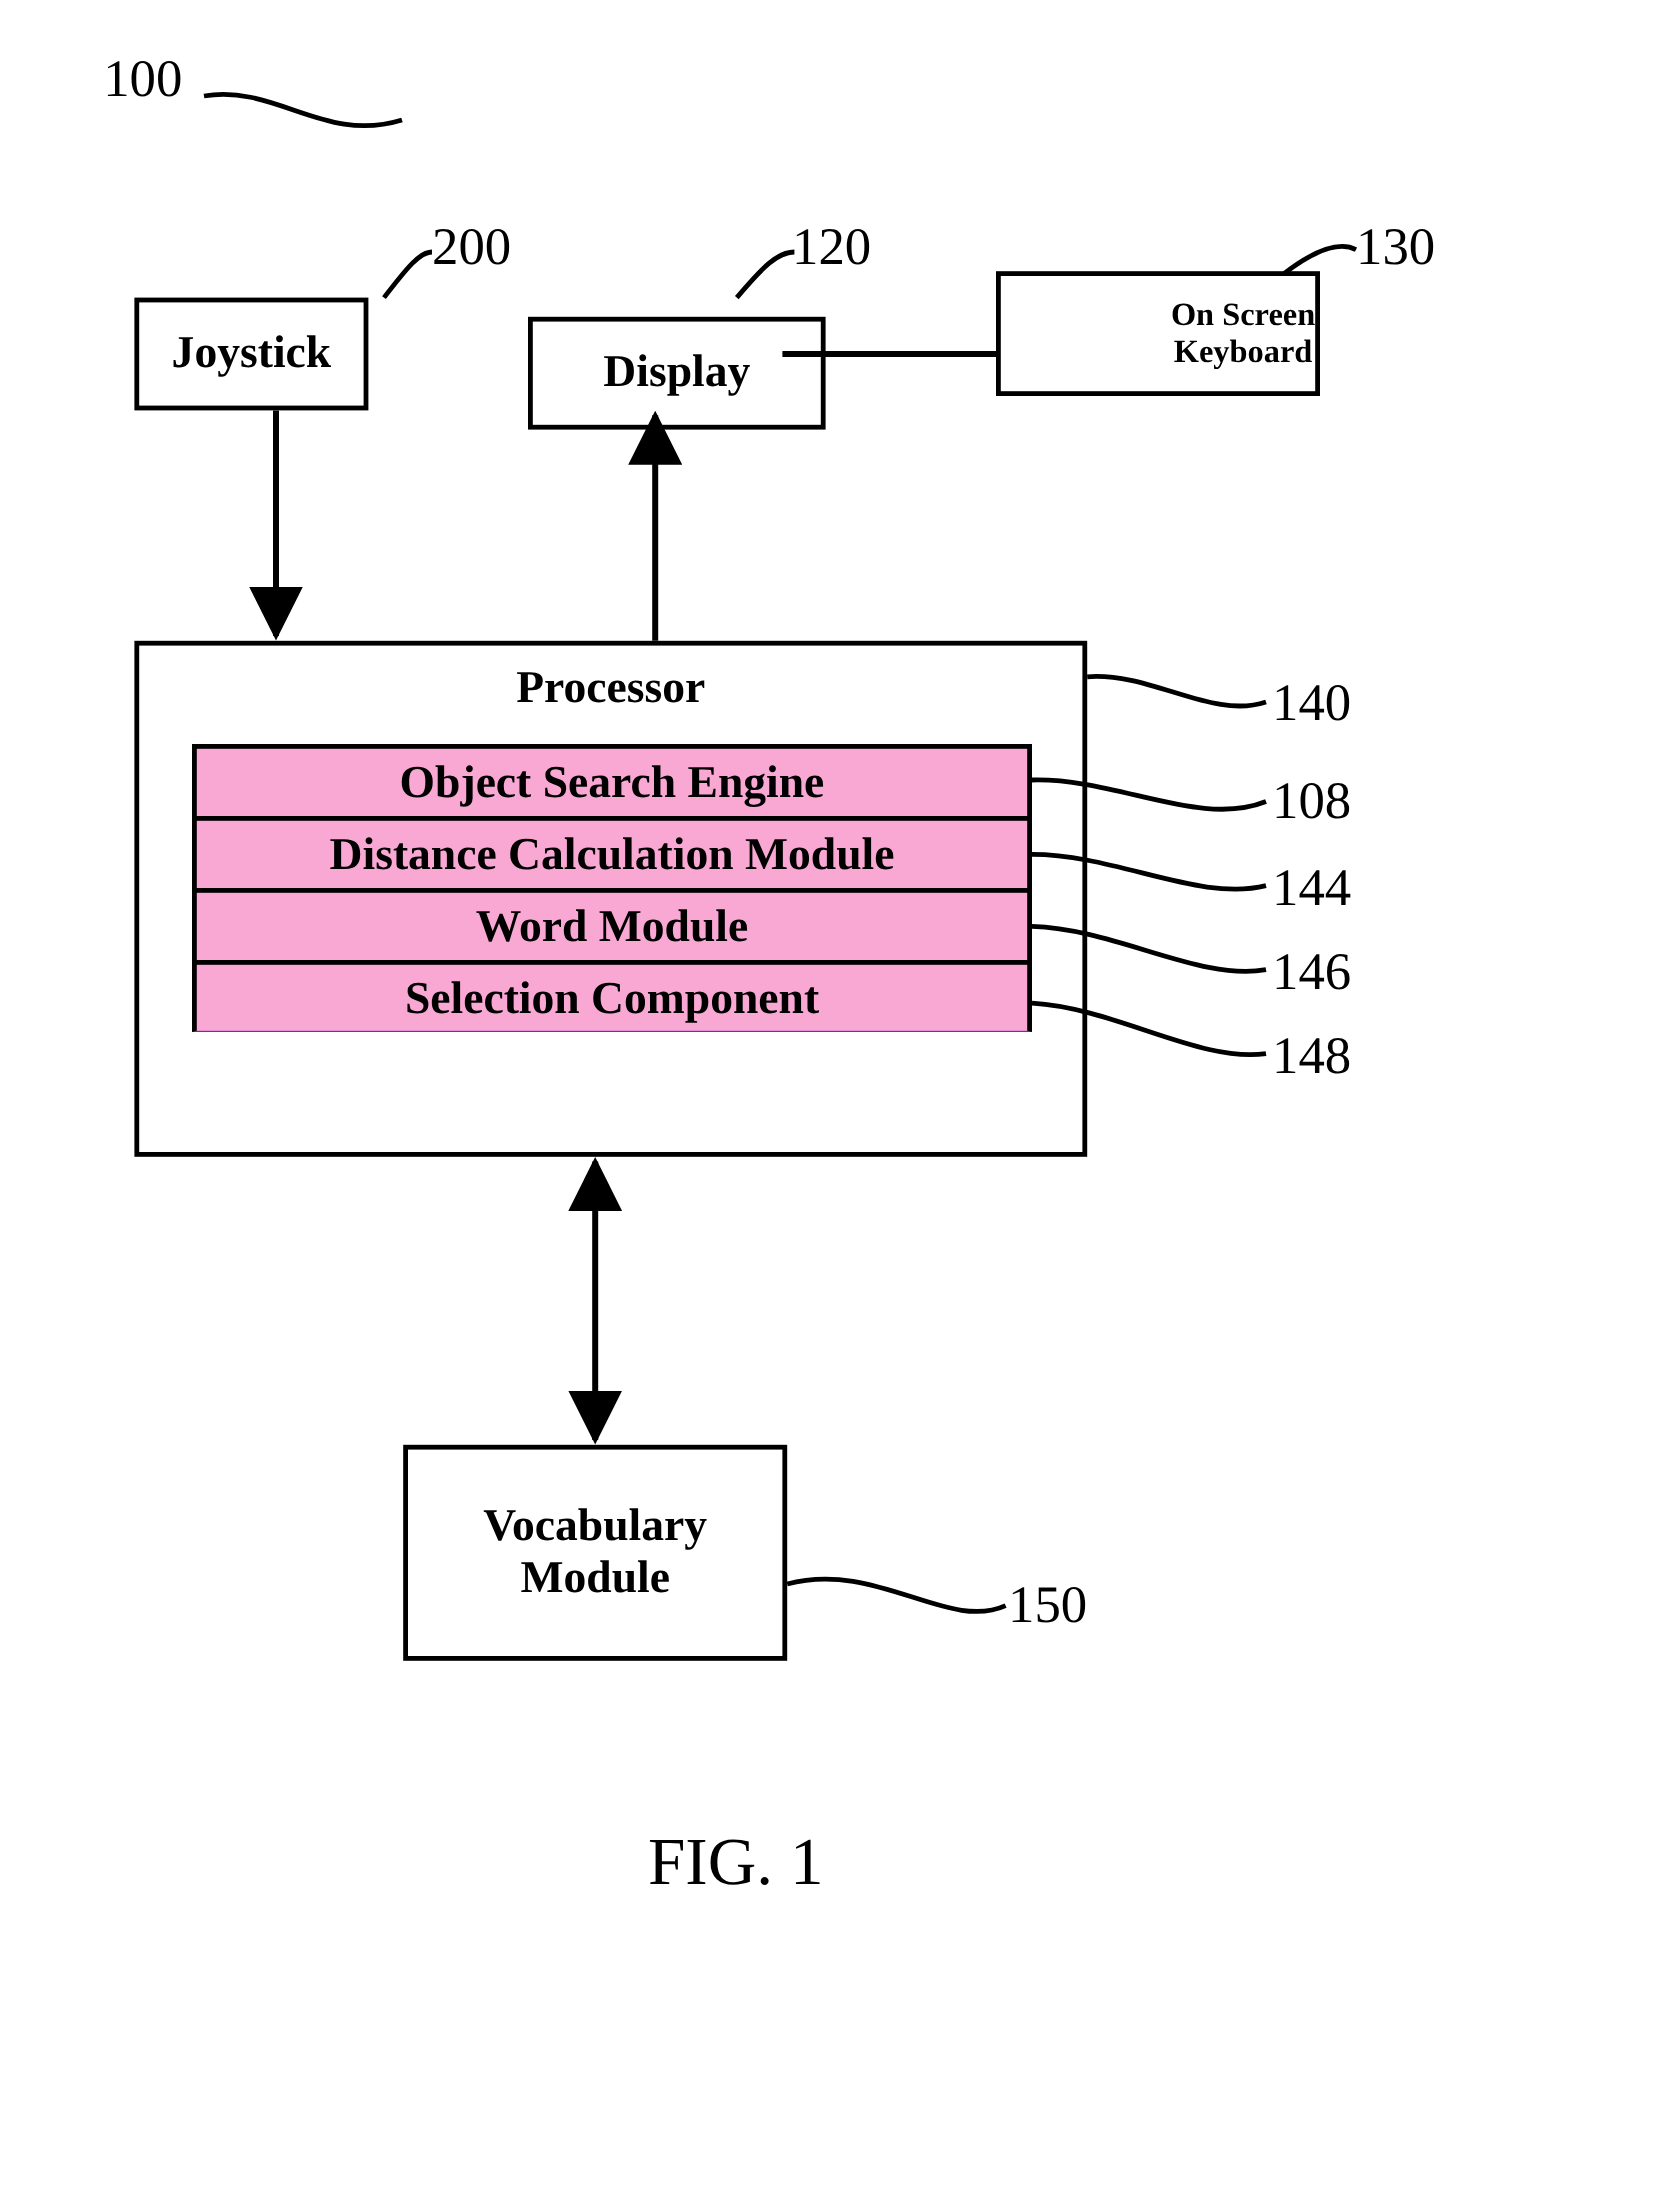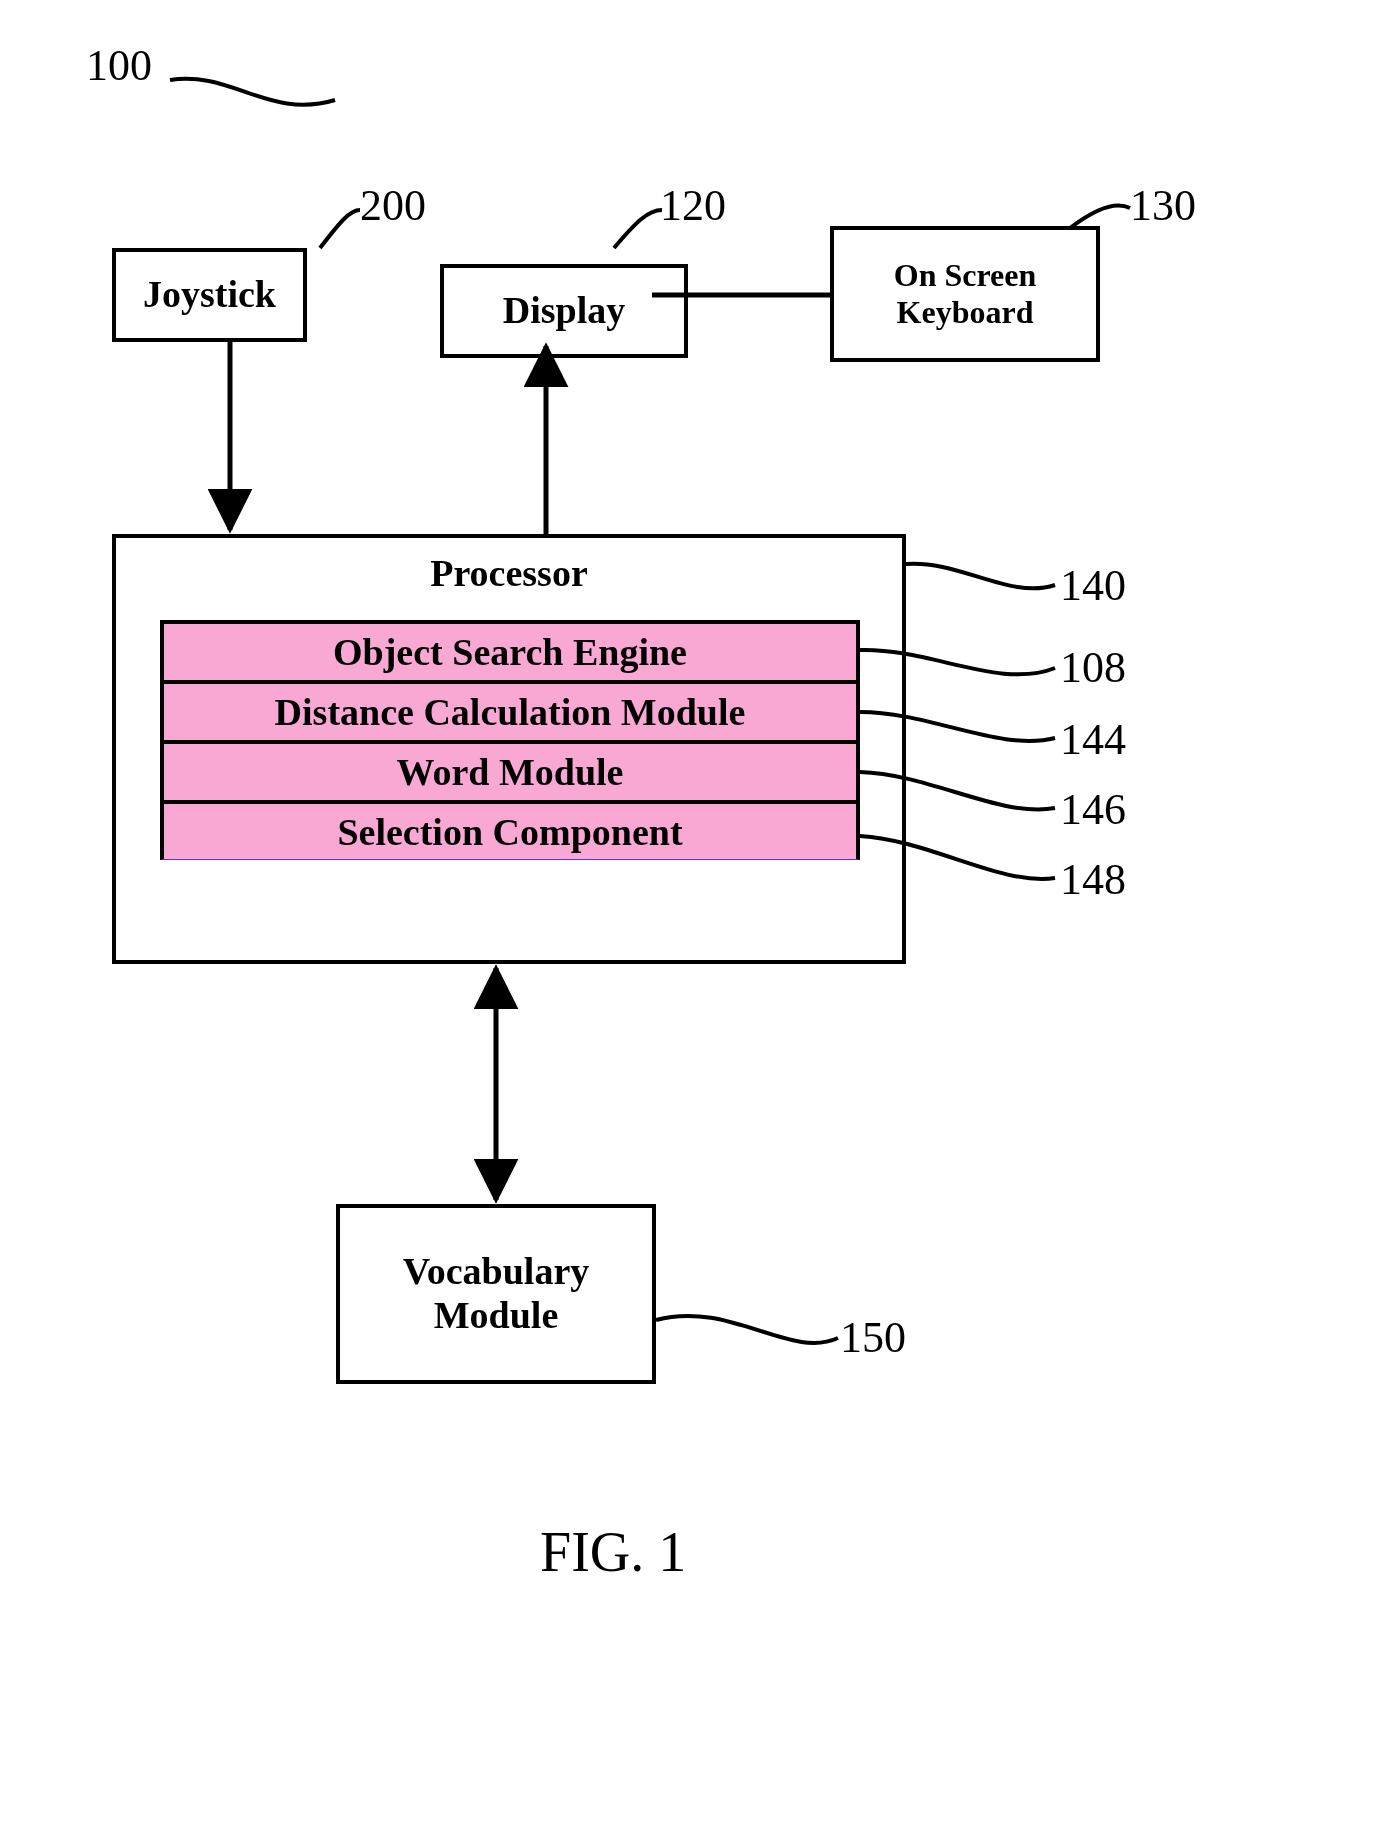--- a/index.html
+++ b/index.html
@@ -73,21 +73,21 @@
   <div class="label" style="left:86px; top:40px;">100</div>
 
   <div class="box" style="left:112px; top:248px; width:195px; height:94px;">
     <span>Joystick</span>
   </div>
 
   <div class="box" style="left:440px; top:264px; width:248px; height:94px;">
     <span>Display</span>
   </div>
 
-  <div class="box" style="left:830px; top:226px; width:270px; height:136px; font-size:32px;">
+  <div class="box" style="left:830px; top:226px; width:270px; height:104px; font-size:27px;justify-content:flex-end;">
     <span>
       <span>On Screen</span><br>
       <span>Keyboard</span>
     </span>
   </div>
 
   <div class="label" style="left:360px; top:180px;">200</div>
   <div class="label" style="left:660px; top:180px;">120</div>
   <div class="label" style="left:1130px; top:180px;">130</div>
 

